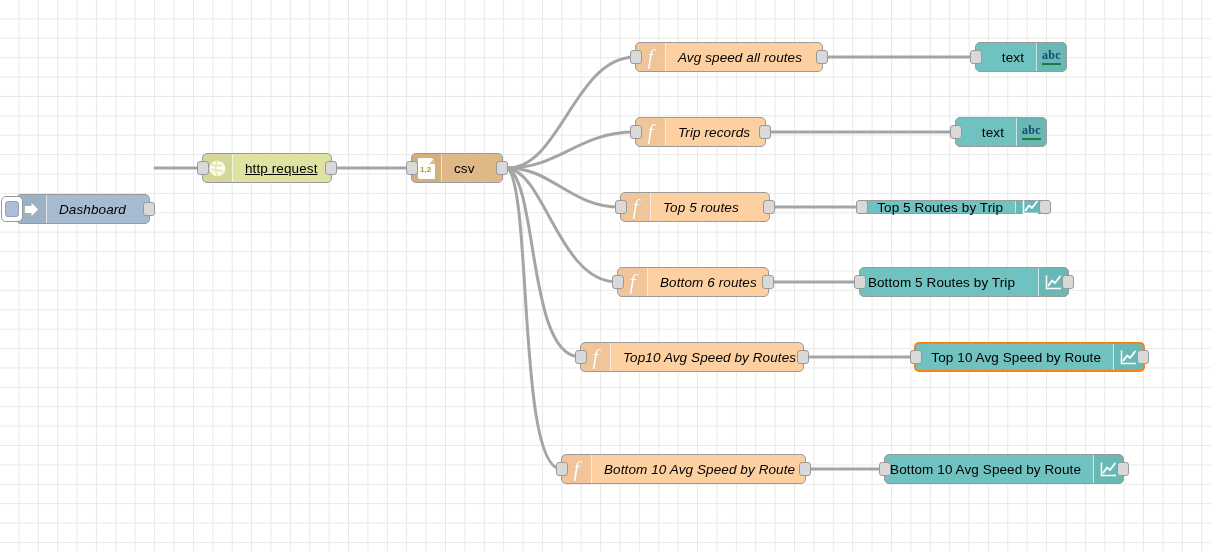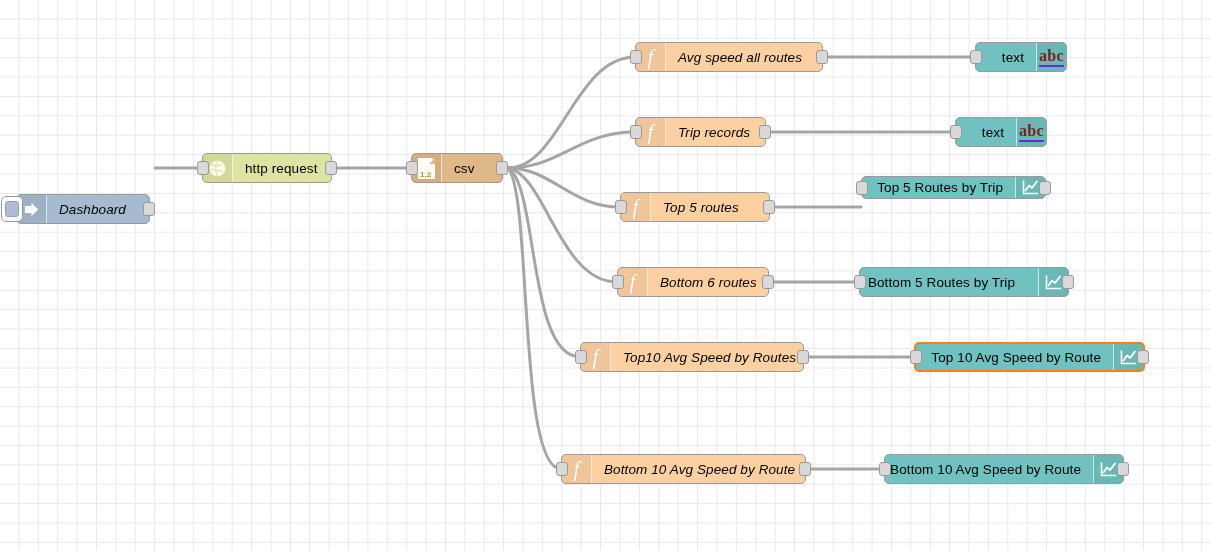--- a/index.html
+++ b/index.html
@@ -109,21 +109,21 @@
   }
 
   
   .doc-icon {
     width: 17px;
     height: 21px;
     background: #fdfdfa;
     border-radius: 1px 5px 1px 1px;
     position: relative;
     display: flex;
-    align-items: flex-end;
+    align-items: center;
     justify-content: flex-start;
   }
   .doc-icon span {
     font-size: 8px;
     color: #b3922f;
     font-family: "Liberation Sans", sans-serif;
     line-height: 1;
     padding: 3px 0 0 2px;
     font-weight: 700;
   }
@@ -141,24 +141,24 @@
     font-family: "Liberation Serif", serif;
     font-style: italic;
     font-size: 21px;
     color: #ffffff;
     line-height: 1;
     text-shadow: 0 0 1px rgba(0,0,0,0.12);
   }
   
   .abc-icon {
     font-family: "Liberation Serif", serif;
-    font-size: 16px;
+    font-size: 12px;
     font-weight: 700;
-    color: #7f1d1d;
-    border-bottom: 2px solid #6d28d9;
+    color: #0c4a6e;
+    border-bottom: 2px solid #15803d;
     line-height: 1.1;
     letter-spacing: 0.3px;
   }
   .lbl-pad-l { padding-left: 12px; }
   .lbl-pad-r { padding-right: 12px; justify-content: flex-end; }
   .italic { font-style: italic; }
 </style>
 </head>
 <body>
 
@@ -184,21 +184,21 @@
         <svg width="19" height="17" viewBox="0 0 20 18">
           <path d="M3 5.2 L10 5.2 L10 2 L17 9 L10 16 L10 12.8 L3 12.8 Z" fill="#ffffff"></path>
         </svg>
       </div>
       <div class="node-label lbl-pad-l italic">Dashboard</div>
       <div class="port out"></div>
       <div class="inject-btn">
         <i></i>
       </div>
     </div>
-    <div class="node" style="left: 202px; top: 153px; width: 130px; height: 30px; background: rgb(223, 227, 161);">
+    <div class="node" style="left: 202px; top: 153px; width: 130px; height: 30px; background: rgb(223, 227, 161); text-decoration: underline;">
       <div class="icon-box left">
         <svg width="19" height="19" viewBox="0 0 20 20">
           <circle cx="10" cy="10" r="8" fill="#fbfbee" stroke="#fbfbee" stroke-width="0.5"></circle>
           <path d="M4 7 C6 5.5 7.5 8 9.5 7 C11 6.2 12.5 7.5 14.5 6.5" fill="none" stroke="#dfe3a1" stroke-width="1.4"></path>
           <path d="M3.5 11 C6 10 7 12.5 9.5 12 C12 11.5 13 13.5 15.5 12.5" fill="none" stroke="#dfe3a1" stroke-width="1.4"></path>
           <path d="M10 2.2 C7.5 6 7.5 14 10 17.8" fill="none" stroke="#dfe3a1" stroke-width="1.1"></path>
         </svg>
       </div>
       <div class="node-label lbl-pad-l">http request</div>
       <div class="port in"></div>
@@ -245,21 +245,21 @@
       <div class="port in"></div>
     </div>
     <div class="node" style="left: 620px; top: 192px; width: 150px; height: 30px; background: rgb(253, 208, 162);">
       <div class="icon-box left">
         <div class="f-icon">f</div>
       </div>
       <div class="node-label lbl-pad-l italic">Top 5 routes</div>
       <div class="port in"></div>
       <div class="port out"></div>
     </div>
-    <div class="node" style="left: 861px; top: 176px; width: 185px; height: 23px; background: rgb(111, 194, 192);">
+    <div class="node" style="left: 861px; top: 200px; width: 185px; height: 14px; background: rgb(111, 194, 192);">
       <div class="node-label lbl-pad-r">Top 5 Routes by Trip</div>
       <div class="icon-box right">
         <svg width="19" height="17" viewBox="0 0 19 17">
           <path d="M2.5 1.5 L2.5 14.5 L17 14.5" fill="none" stroke="#ffffff" stroke-width="1.6"></path>
           <path d="M4.5 11.5 L8 6.5 L11 9 L16 2.5" fill="none" stroke="#ffffff" stroke-width="1.8" stroke-linejoin="round" stroke-linecap="round"></path>
         </svg>
       </div>
       <div class="port in"></div>
       <div class="port out"></div>
     </div>

